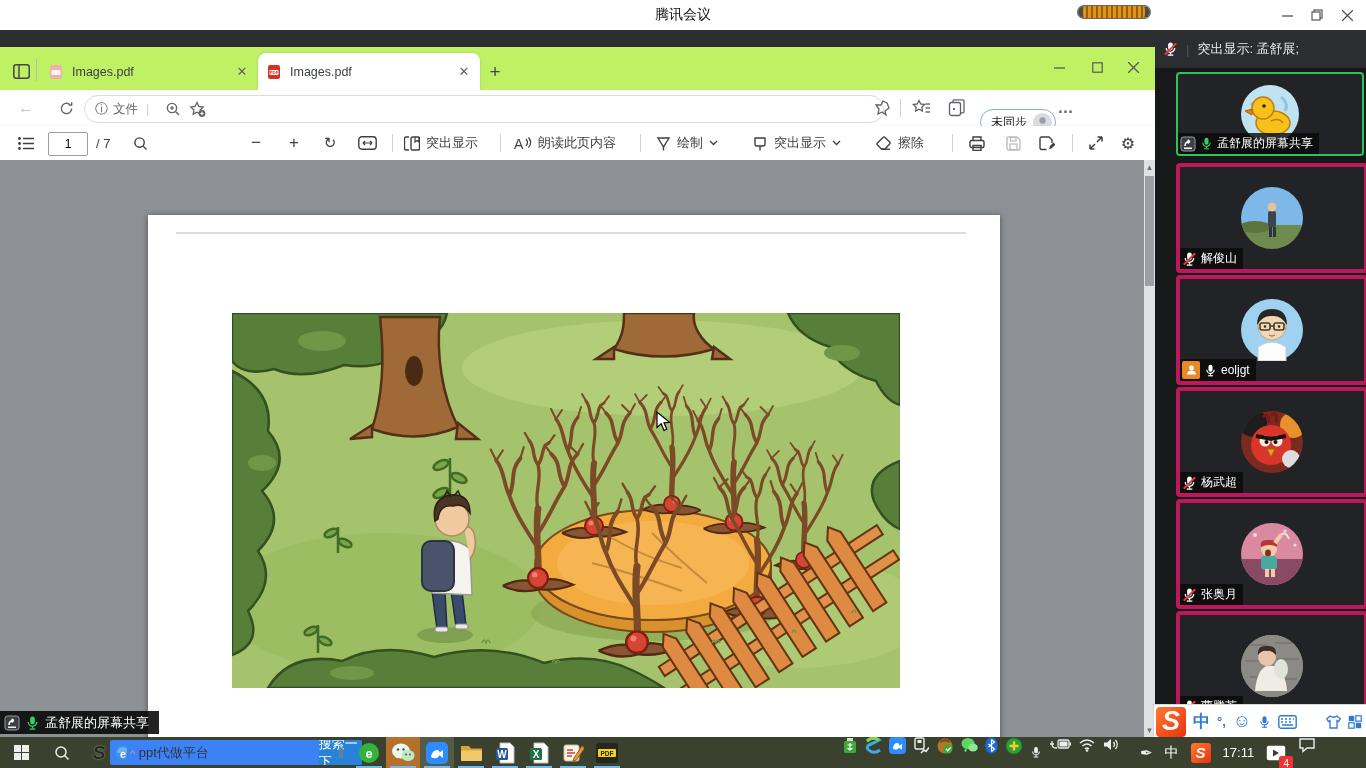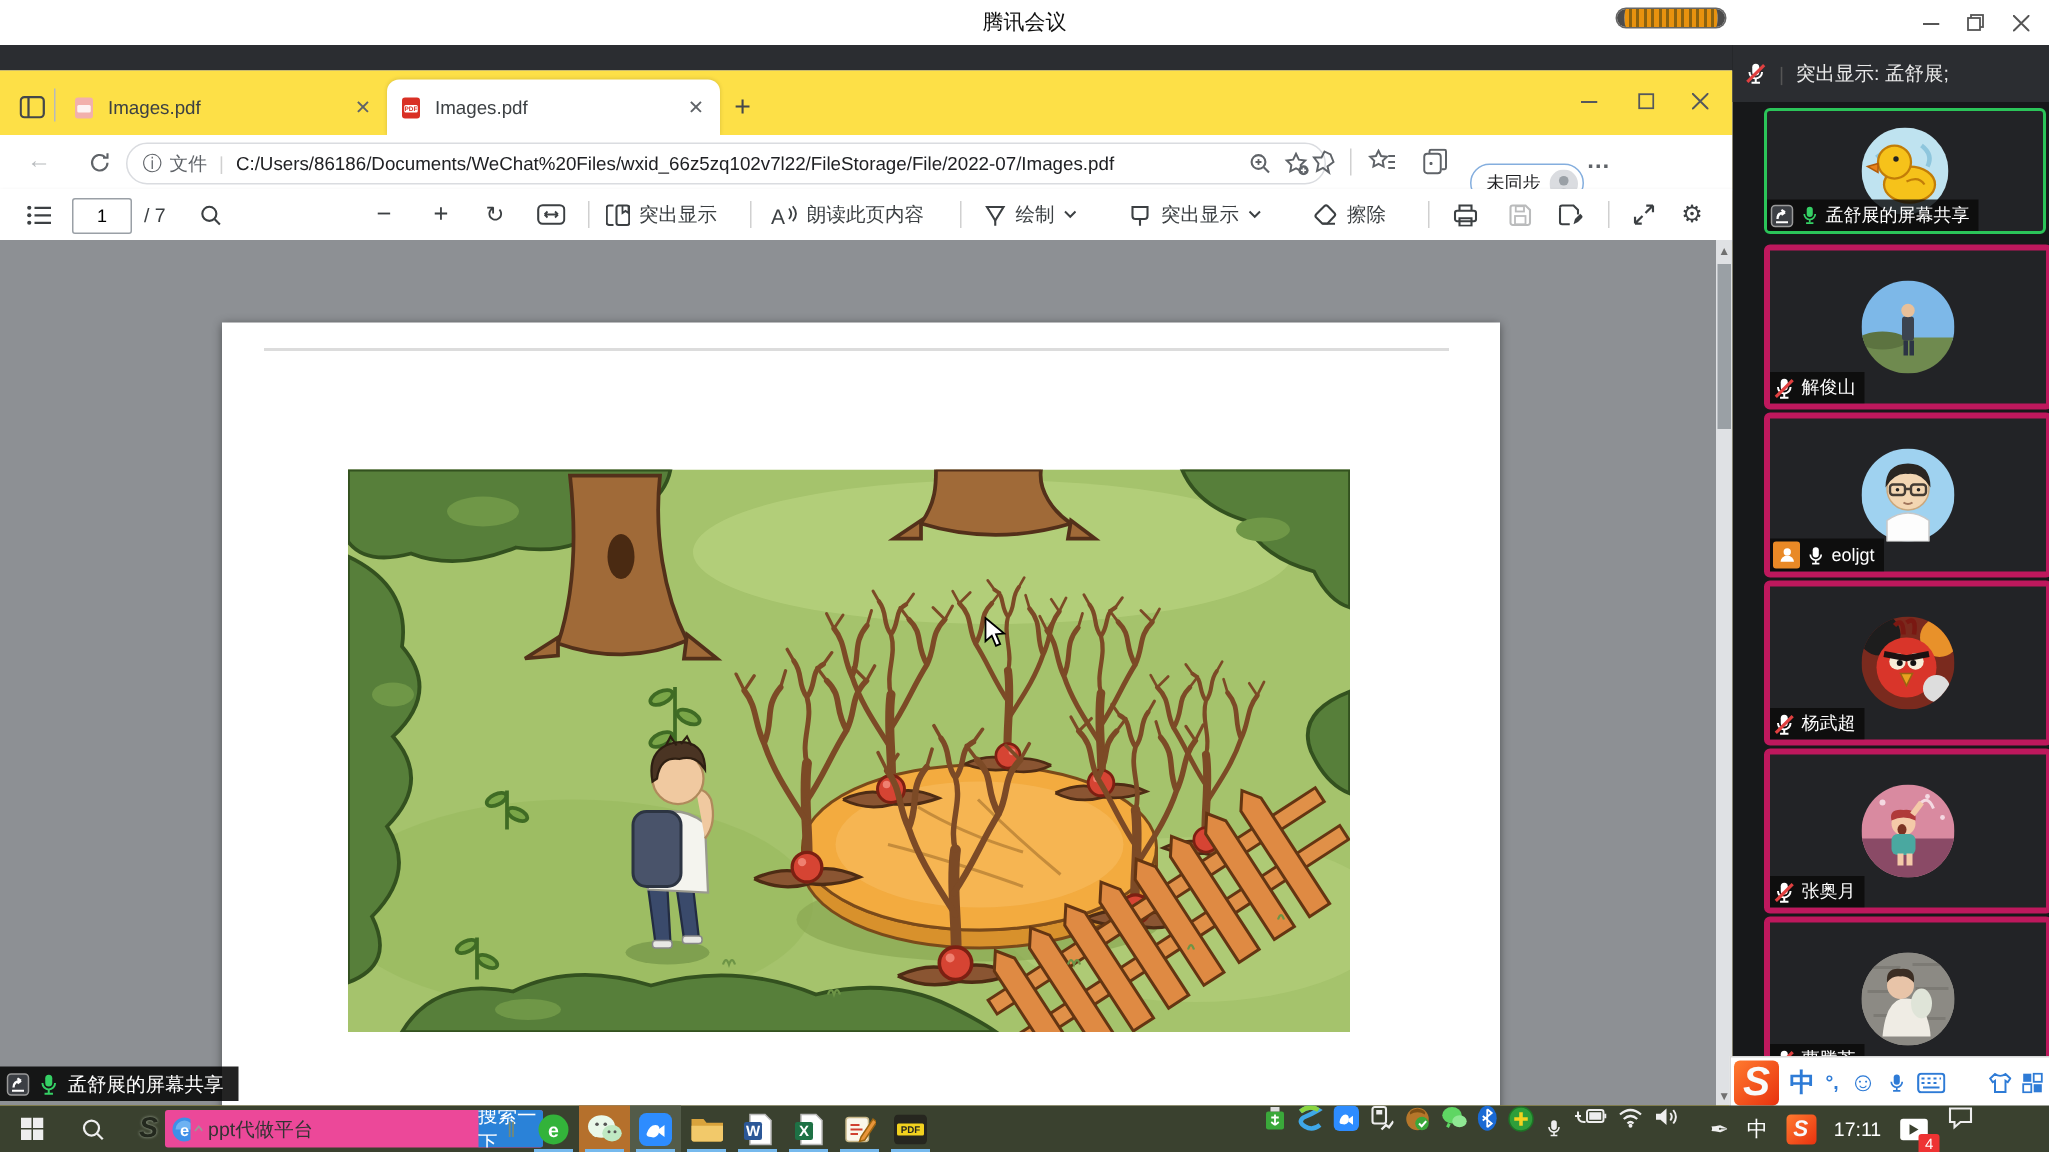--- a/index.html
+++ b/index.html
@@ -10,21 +10,21 @@
   svg{display:block}
   
   #titlebar{left:0;top:0;width:1366px;height:20px;background:#fff}
   #mt-title{left:0;top:0;width:1366px;height:30px;justify-content:center;font-size:14px;color:#111}
   .wbtn{width:30px;height:24px;justify-content:center;cursor:pointer}
   #stripcap{left:1078px;top:6px;width:62px;height:12px;border-radius:6px;
     background:repeating-linear-gradient(90deg,#e8920e 0 3px,#8a6210 3px 5px);
     border-left:5px solid #4c4c4c;border-right:5px solid #4c4c4c;box-shadow:0 0 0 1px #666}
   #darkstrip{left:0;top:30px;width:1366px;height:17px;background:#2b2d31}
   
-  #browser{left:0;top:47px;width:1155px;height:714px;background:#fde047}
+  #browser{left:0;top:47px;width:1155px;height:714px;background:#bef264}
   .tab{top:6px;height:37px;border-radius:8px 8px 0 0;display:flex;align-items:center;padding:0 8px;font-size:12.5px;color:#3c4043}
   .tab .ttl{margin:0 8px;white-space:nowrap;overflow:hidden;max-width:150px}
   .tclose{width:16px;height:16px;justify-content:center;color:#5f6368;font-size:13px;border-radius:8px;cursor:pointer}
   #addrbar{left:0;top:43px;width:1155px;height:36px;background:#fff;border-bottom:1px solid #e4e4e4}
   #addrfield{left:84px;top:5px;width:778px;height:26px;border:1px solid #dadce0;border-radius:14px;background:#fff;padding:0 10px;font-size:12.5px;color:#5f6368}
   #addrurl{color:#202124;white-space:nowrap;overflow:hidden;flex:1}
   .navic{color:#5f6368;font-size:16px;justify-content:center;width:28px;height:28px;cursor:pointer}
   #profilepill{border:1.5px solid #84aede;border-radius:14px;height:24px;padding:0 3px 0 10px;font-size:12px;color:#202124;gap:6px;cursor:pointer}
   #pdftoolbar{left:0;top:79px;width:1155px;height:34px;background:#fff;border-bottom:1px solid #d9d9d9;box-shadow:0 1px 3px rgba(0,0,0,.12)}
   .pbtn{height:28px;justify-content:center;color:#3c4043;font-size:13px;gap:6px;cursor:pointer;white-space:nowrap}
@@ -50,21 +50,21 @@
   #sharebanner{left:0;top:711px;height:23px;background:rgba(5,5,5,.88);color:#fff;font-size:13px;gap:5px;padding:0 10px 0 4px;z-index:40}
   
   #sogoubar{left:1153px;top:704px;width:213px;height:33px;background:#fff;z-index:41;gap:7px;padding-left:2px;border:1px solid #d8d8d8}
   #sogoubar .blue{color:#2e7bd6;font-size:17px;font-weight:bold}
   #slogo{font-size:27px;font-weight:900;font-style:italic;color:#f8fafb;background:linear-gradient(135deg,#ff7a2f,#e8320f);width:30px;height:30px;display:flex;align-items:center;justify-content:center;border-radius:4px}
   
   #taskbar{left:0;top:737px;width:1366px;height:31px;background:#3a412f;z-index:50}
   .tbic{height:31px;justify-content:center;cursor:pointer}
   .appslot{width:34px;height:31px;justify-content:center;position:relative;cursor:pointer}
   .appslot .ul{position:absolute;bottom:0;left:4px;width:26px;height:2.5px;background:#76b9ed}
-  #tbsearch{left:110px;top:3px;width:252px;height:25px;background:#ec4899;border-radius:2px;overflow:hidden}
+  #tbsearch{left:110px;top:3px;width:252px;height:25px;background:#3b82f6;border-radius:2px;overflow:hidden}
   #tbsearch input{border:0;outline:0;flex:1;font-size:13px;font-family:inherit;color:#333;padding:0 4px;background:transparent}
   #tbsearchbtn{width:58px;height:25px;background:#2a82d8;color:#fff;font-size:13px;justify-content:center;cursor:pointer}
   .trayic{height:31px;justify-content:center;cursor:pointer}
   #clock{color:#fff;font-size:13px}
   #mediabadge{position:absolute;right:-7px;bottom:-2px;background:#e33;color:#fff;font-size:10px;min-width:14px;height:14px;border-radius:2px;display:flex;align-items:center;justify-content:center}
 </style>
 </head>
 <body>
 
 <svg width="0" height="0" style="position:absolute">
@@ -165,21 +165,20 @@
     <div class="navic abs flex" style="left:12px;top:4px;color:#b8bbbe">←</div>
     <div class="navic abs flex" style="left:52px;top:4px">
       <svg width="15" height="15" viewBox="0 0 16 16">
           <path d="M13.5,8 a5.5,5.5 0 1 1 -1.8,-4.1 M13.5,1.2 v3.2 h-3.2" fill="none" stroke="#5f6368" stroke-width="1.5"></path>
         </svg>
     </div>
     <div id="addrfield" class="abs flex">
       <span style="font-size:13px;margin-right:5px">ⓘ</span>
       <span>文件</span>
       <span style="margin:0 8px;color:#d0d0d0">|</span>
-      <span id="addrurl">C:/Users/86186/Documents/WeChat%20Files/wxid_66z5zq102v7l22/FileStorage/File/2022-07/Images.pdf</span>
       <svg width="16" height="16" viewBox="0 0 16 16" style="margin:0 8px">
           <circle cx="7" cy="7" r="4.6" fill="none" stroke="#5f6368" stroke-width="1.4"></circle>
           <line x1="10.5" y1="10.5" x2="14" y2="14" stroke="#5f6368" stroke-width="1.4"></line>
           <line x1="5" y1="7" x2="9" y2="7" stroke="#5f6368" stroke-width="1.2"></line>
           <line x1="7" y1="5" x2="7" y2="9" stroke="#5f6368" stroke-width="1.2"></line>
         </svg>
       <svg width="17" height="16" viewBox="0 0 17 16">
           <path d="M8,1.5 l1.9,3.9 4.3,.6 -3.1,3 .7,4.2 -3.8,-2 -3.8,2 .7,-4.2 -3.1,-3 4.3,-.6 Z" fill="none" stroke="#5f6368" stroke-width="1.3"></path>
           <circle cx="13" cy="12.5" r="3.4" fill="#5f6368"></circle>
           <path d="M13,10.8 v3.4 M11.3,12.5 h3.4" stroke="#fff" stroke-width="1.1"></path>

